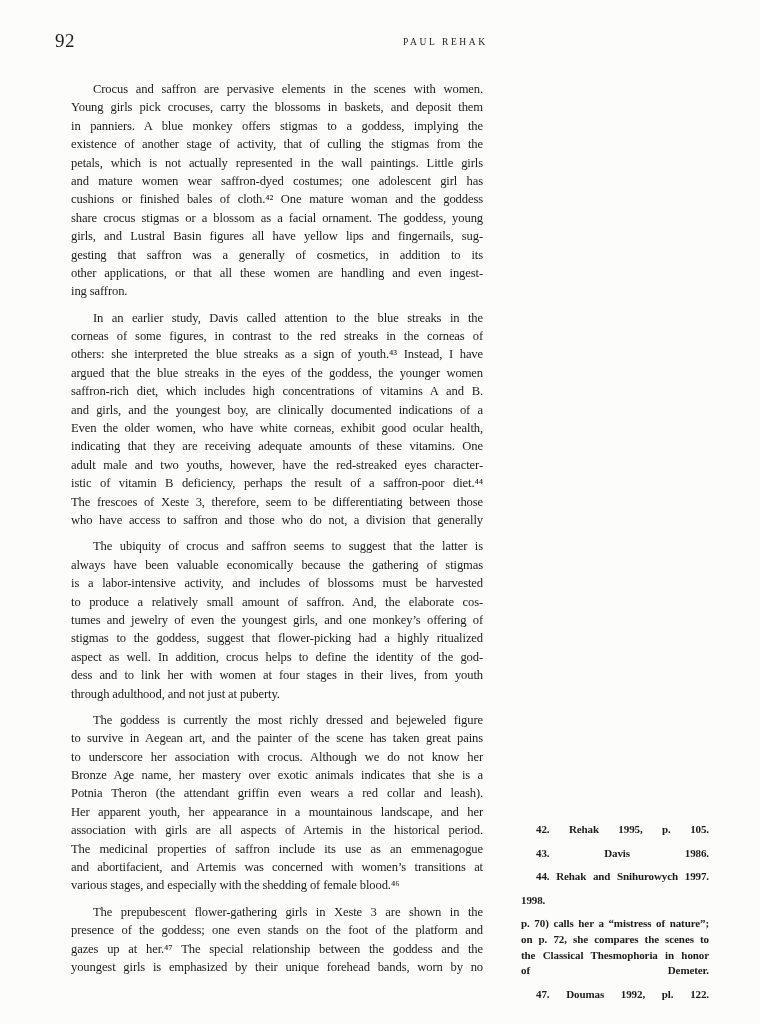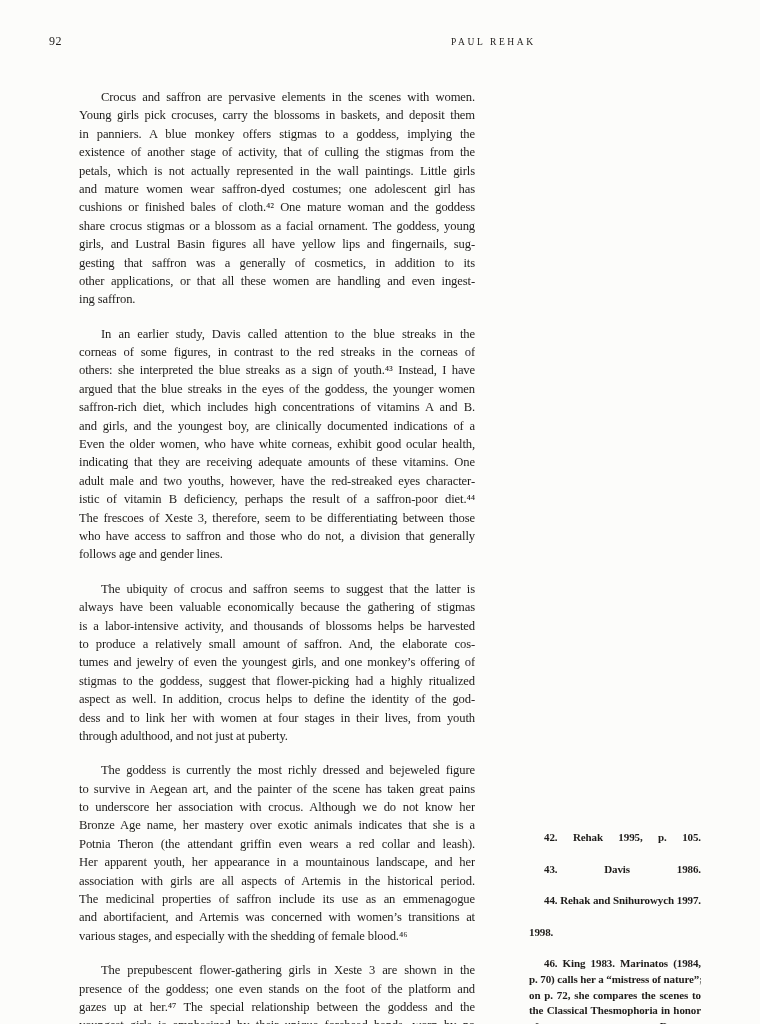--- a/index.html
+++ b/index.html
@@ -15,46 +15,45 @@
     color: #1e1c1a;
     overflow: hidden;
   }
   .page {
     position: absolute;
     inset: 0;
   }
   
   .page-number {
     position: absolute;
-    left: 49px;
+    left: 55px;
     top: 34px;
-    font-size: 12px;
+    font-size: 19px;
     line-height: 14px;
     letter-spacing: 0.5px;
   }
   .running-title {
     position: absolute;
     top: 37px;
     left: 403px;
     width: 87px;
     font-size: 9.5px;
     line-height: 11px;
     letter-spacing: 2.6px;
     white-space: nowrap;
-    margin-left: 48px;
   }
   
   .body-text {
     position: absolute;
     left: 63px;
     top: 72px;
     width: 428px;
   }
   .para {
-    margin: 16px;
+    margin: 8px;
     padding: 0;
   }
   .body-text .line {
     height: 18.4px;
     line-height: 18.4px;
     font-size: 12.6px;
     letter-spacing: -0.12px;
     text-align: justify;
     text-align-last: justify;
     overflow: hidden;
@@ -116,26 +115,25 @@
         <div class="line">others: she interpreted the blue streaks as a sign of youth.⁴³ Instead, I have</div>
         <div class="line">argued that the blue streaks in the eyes of the goddess, the younger women</div>
         <div class="line">saffron-rich diet, which includes high concentrations of vitamins A and B.</div>
         <div class="line">and girls, and the youngest boy, are clinically documented indications of a</div>
         <div class="line">Even the older women, who have white corneas, exhibit good ocular health,</div>
         <div class="line">indicating that they are receiving adequate amounts of these vitamins. One</div>
         <div class="line">adult male and two youths, however, have the red-streaked eyes character-</div>
         <div class="line">istic of vitamin B deficiency, perhaps the result of a saffron-poor diet.⁴⁴</div>
         <div class="line">The frescoes of Xeste 3, therefore, seem to be differentiating between those</div>
         <div class="line">who have access to saffron and those who do not, a division that generally</div>
-        <div class="line lastline">follows age and gender lines.</div>
       </div>
       <div class="para">
         <div class="line first">The ubiquity of crocus and saffron seems to suggest that the latter is</div>
         <div class="line">always have been valuable economically because the gathering of stigmas</div>
-        <div class="line">is a labor-intensive activity, and thousands of blossoms helps be harvested</div>
+        <div class="line">is a labor-intensive activity, and includes of blossoms must be harvested</div>
         <div class="line">to produce a relatively small amount of saffron. And, the elaborate cos-</div>
         <div class="line">tumes and jewelry of even the youngest girls, and one monkey’s offering of</div>
         <div class="line">stigmas to the goddess, suggest that flower-picking had a highly ritualized</div>
         <div class="line">aspect as well. In addition, crocus helps to define the identity of the god-</div>
         <div class="line">dess and to link her with women at four stages in their lives, from youth</div>
         <div class="line lastline">through adulthood, and not just at puberty.</div>
       </div>
       <div class="para">
         <div class="line first">The goddess is currently the most richly dressed and bejeweled figure</div>
         <div class="line">to survive in Aegean art, and the painter of the scene has taken great pains</div>
@@ -163,21 +161,20 @@
       <div class="para">
         <div class="line first lastline">43. Davis 1986.</div>
       </div>
       <div class="para">
         <div class="line first lastline">44. Rehak and Snihurowych 1997.</div>
       </div>
       <div class="para">
         <div class="line lastline">1998.</div>
       </div>
       <div class="para">
-        <div class="line first">46. King 1983. Marinatos (1984,</div>
         <div class="line">p. 70) calls her a “mistress of nature”;</div>
         <div class="line">on p. 72, she compares the scenes to</div>
         <div class="line">the Classical Thesmophoria in honor</div>
         <div class="line lastline">of Demeter.</div>
       </div>
       <div class="para">
         <div class="line first lastline">47. Doumas 1992, pl. 122.</div>
       </div>
     </div>
 </div>

